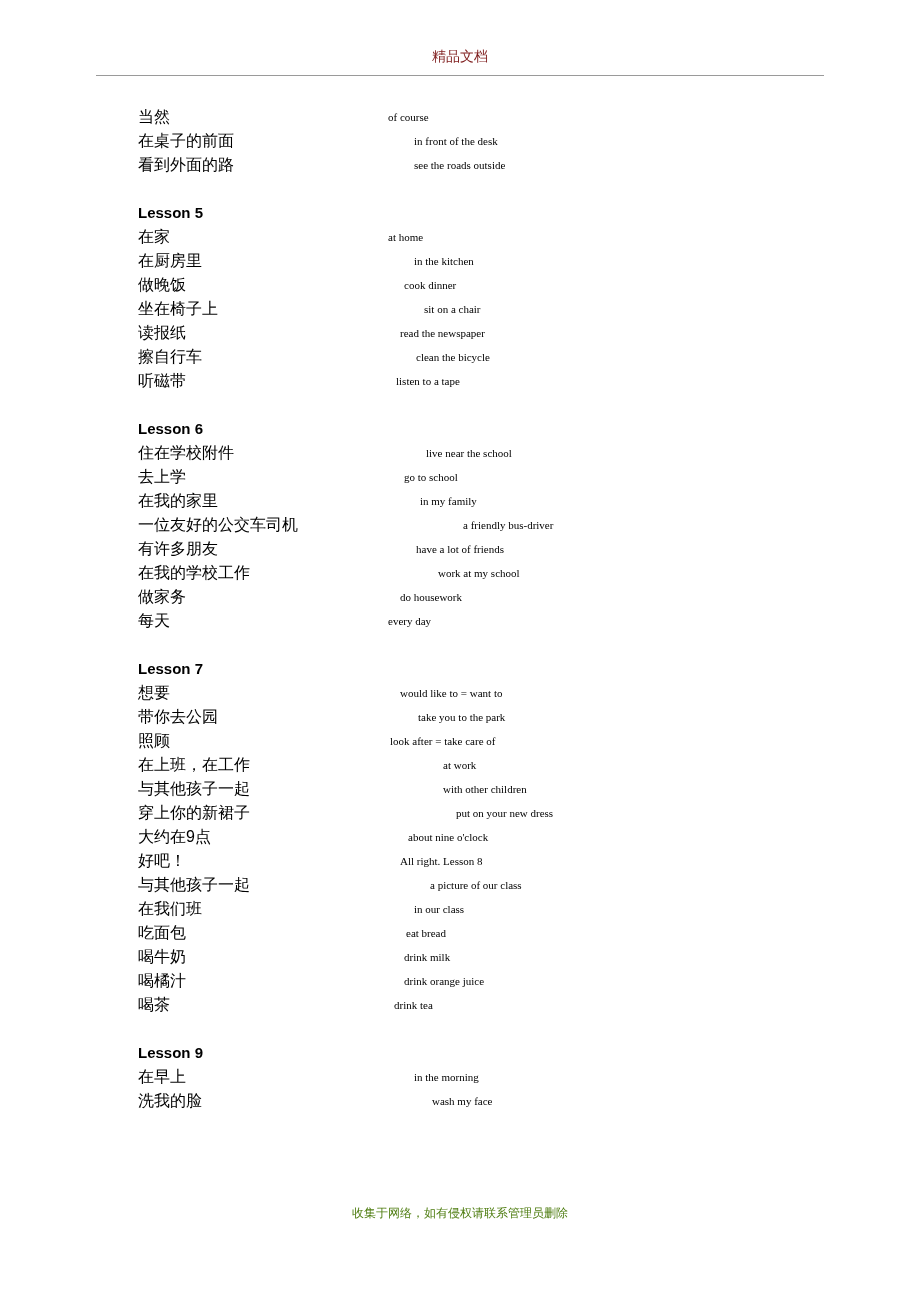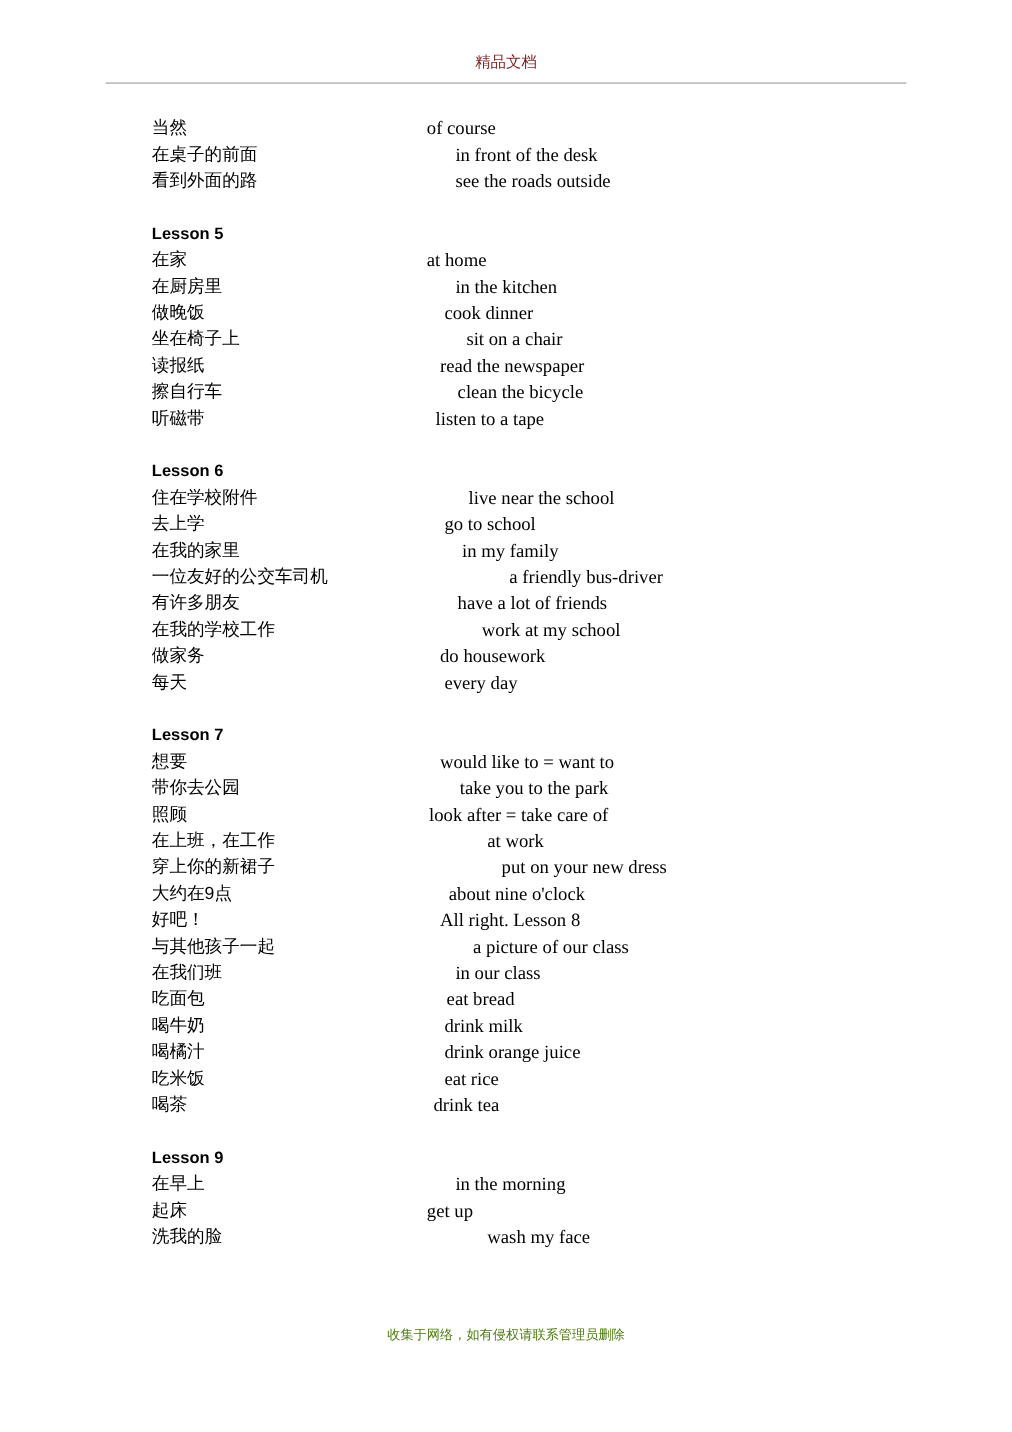--- a/index.html
+++ b/index.html
@@ -53,21 +53,21 @@
   .cn {
     display: inline-block;
     width: 250px;
     font-family: "Liberation Sans", sans-serif;
     font-size: 16px;
     vertical-align: top;
   }
   .en {
     display: inline-block;
     font-family: "Liberation Serif", serif;
-    font-size: 17px;
+    font-size: 11px;
     vertical-align: top;
   }
   .lesson-head {
     height: 24px;
     line-height: 24px;
     font-family: "Liberation Sans", sans-serif;
     font-weight: bold;
     font-size: 15px;
   }
   .spacer {
@@ -107,39 +107,38 @@
       <div class="row"><span class="cn">听磁带</span><span class="en" style="margin-left: 8px;">listen to a tape</span></div>
       <div class="spacer"></div>
       <div class="lesson-head">Lesson 6</div>
       <div class="row"><span class="cn">住在学校附件</span><span class="en" style="margin-left: 38px;">live near the school</span></div>
       <div class="row"><span class="cn">去上学</span><span class="en" style="margin-left: 16px; font-family: Liberation Serif, serif;">go to school</span></div>
       <div class="row"><span class="cn">在我的家里</span><span class="en" style="margin-left: 32px;">in my family</span></div>
       <div class="row"><span class="cn">一位友好的公交车司机</span><span class="en" style="margin-left: 75px;">a friendly bus-driver</span></div>
       <div class="row"><span class="cn">有许多朋友</span><span class="en" style="margin-left: 28px;">have a lot of friends</span></div>
       <div class="row"><span class="cn">在我的学校工作</span><span class="en" style="margin-left: 50px;">work at my school</span></div>
       <div class="row"><span class="cn">做家务</span><span class="en" style="margin-left: 12px;">do housework</span></div>
-      <div class="row"><span class="cn">每天</span><span class="en" style="margin-left: 16px;">every day</span></div>
+      <div class="row"><span class="cn">每天</span><span class="en" style="margin-left: 0px;">every day</span></div>
       <div class="spacer"></div>
       <div class="lesson-head">Lesson 7</div>
       <div class="row"><span class="cn">想要</span><span class="en" style="margin-left: 12px;">would like to = want to</span></div>
       <div class="row"><span class="cn">带你去公园</span><span class="en" style="margin-left: 30px;">take you to the park</span></div>
       <div class="row"><span class="cn">照顾</span><span class="en" style="margin-left: 2px;">look after = take care of</span></div>
       <div class="row"><span class="cn">在上班，在工作</span><span class="en" style="margin-left: 55px;">at work</span></div>
+      <div class="row"><span class="cn">与其他孩子一起</span><span class="en" style="margin-left: 55px;">with other children</span></div>
       <div class="row"><span class="cn">穿上你的新裙子</span><span class="en" style="margin-left: 68px;">put on your new dress</span></div>
       <div class="row"><span class="cn">大约在9点</span><span class="en" style="margin-left: 20px;">about nine o'clock</span></div>
       <div class="row"><span class="cn">好吧！</span><span class="en" style="margin-left: 12px;">All right.   Lesson 8</span></div>
       <div class="row"><span class="cn">与其他孩子一起</span><span class="en" style="margin-left: 42px;">a picture of our class</span></div>
       <div class="row"><span class="cn">在我们班</span><span class="en" style="margin-left: 26px;">in our class</span></div>
       <div class="row"><span class="cn">吃面包</span><span class="en" style="margin-left: 18px;">eat bread</span></div>
       <div class="row"><span class="cn">喝牛奶</span><span class="en" style="margin-left: 16px;">drink milk</span></div>
       <div class="row"><span class="cn">喝橘汁</span><span class="en" style="margin-left: 16px;">drink orange juice</span></div>
-      <div class="row"><span class="cn">吃米饭</span><span class="en" style="margin-left: 16px;">eat rice</span></div>
       <div class="row"><span class="cn">喝茶</span><span class="en" style="margin-left: 6px;">drink tea</span></div>
       <div class="spacer"></div>
       <div class="lesson-head">Lesson 9</div>
       <div class="row"><span class="cn">在早上</span><span class="en" style="margin-left: 26px;">in the morning</span></div>
-      <div class="row"><span class="cn">起床</span><span class="en" style="margin-left: 0px;">get up</span></div>
-      <div class="row"><span class="cn">洗我的脸</span><span class="en" style="margin-left: 55px;">wash my face</span></div>
+      <div class="row"><span class="cn">洗我的脸</span><span class="en" style="margin-left: 44px;">wash my face</span></div>
     </div>
 
   <div class="footer">收集于网络，如有侵权请联系管理员删除</div>
 
 </div>
 
 </body></html>

